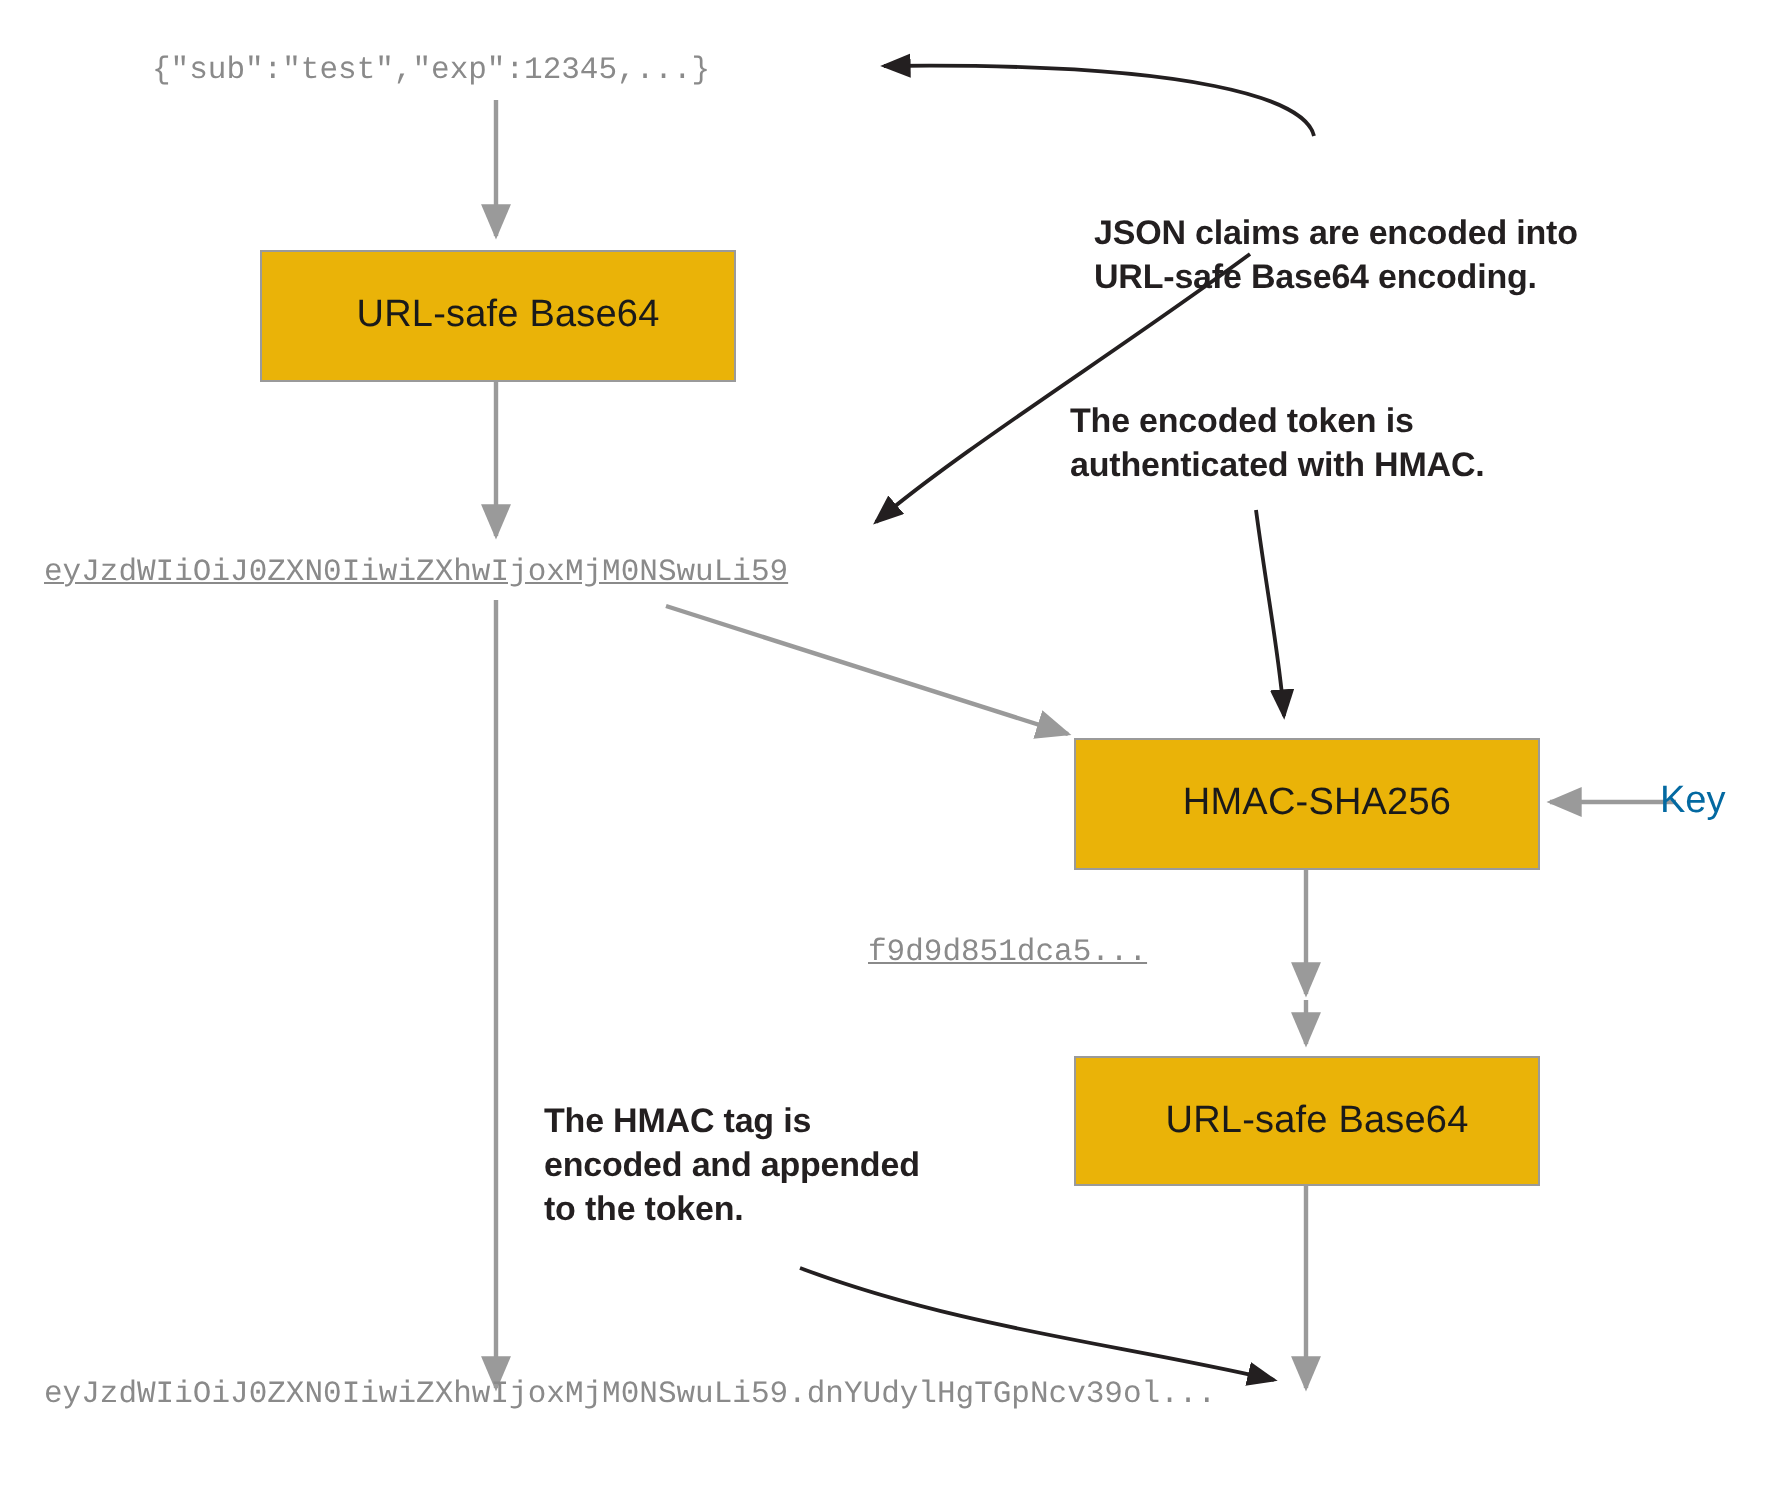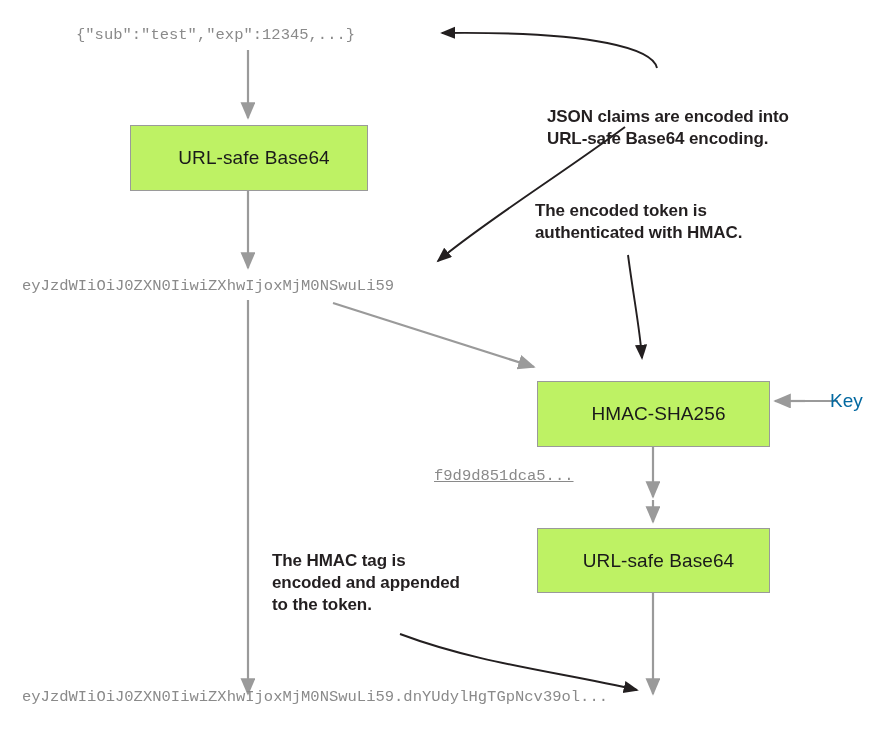--- a/index.html
+++ b/index.html
@@ -24,21 +24,21 @@
   .svg-layer {
     position: absolute;
     left: 0; top: 0;
     width: 889px;
     height: 751px;
     pointer-events: none;
   }
   .node-box {
     position: absolute;
     border: 1.5px solid #9a9a9a;
-    background: #bef264;
+    background: #eab308;
     display: flex;
     align-items: center;
     justify-content: center;
     font-family: "Liberation Sans", sans-serif;
     font-size: 19px;
     color: #1a1a1a;
     letter-spacing: 0.1px;
     box-sizing: border-box;
     padding-left: 10px;
   }
@@ -129,23 +129,23 @@
 
     <g>
       <path d="M400,634 C480,664 560,672 637,690" fill="none" stroke="#231f20" stroke-width="1.9" marker-end="url(#blackHead)"></path>
     </g>
   </svg>
 
   <div class="mono-text" style="left:76px; top:26px;">{"sub":"test","exp":12345,...}</div>
 
   <div class="node-box" style="left:130px; top:125px; width:238px; height:66px;">URL-safe Base64</div>
 
-  <div class="mono-text" style="left:22px; top:277px;">eyJzdWIiOiJ0ZXN0IiwiZXhwIjoxMjM0NSwuLi59</div>
+  <div class="mono-text" style="left:22px; top:277px;text-decoration:underline;">eyJzdWIiOiJ0ZXN0IiwiZXhwIjoxMjM0NSwuLi59</div>
 
-  <div class="node-box" style="left:537px; top:369px; width:233px; height:66px;margin-top:12px;">HMAC-SHA256</div>
+  <div class="node-box" style="left:537px; top:369px; width:233px; height:66px;">HMAC-SHA256</div>
 
   <div class="key-label" style="left:830px; top:390px;">Key</div>
 
   <div class="mono-text" style="left:434px; top:467px;text-decoration:underline;">f9d9d851dca5...</div>
 
   <div class="node-box" style="left:537px; top:528px; width:233px; height:65px;">URL-safe Base64</div>
 
   <div class="mono-text" style="left:22px; top:688px;">eyJzdWIiOiJ0ZXN0IiwiZXhwIjoxMjM0NSwuLi59.dnYUdylHgTGpNcv39ol...</div>
 
   <div class="callout" style="left:547px; top:62px; width:310px;margin-top:44px;">JSON claims are encoded into

